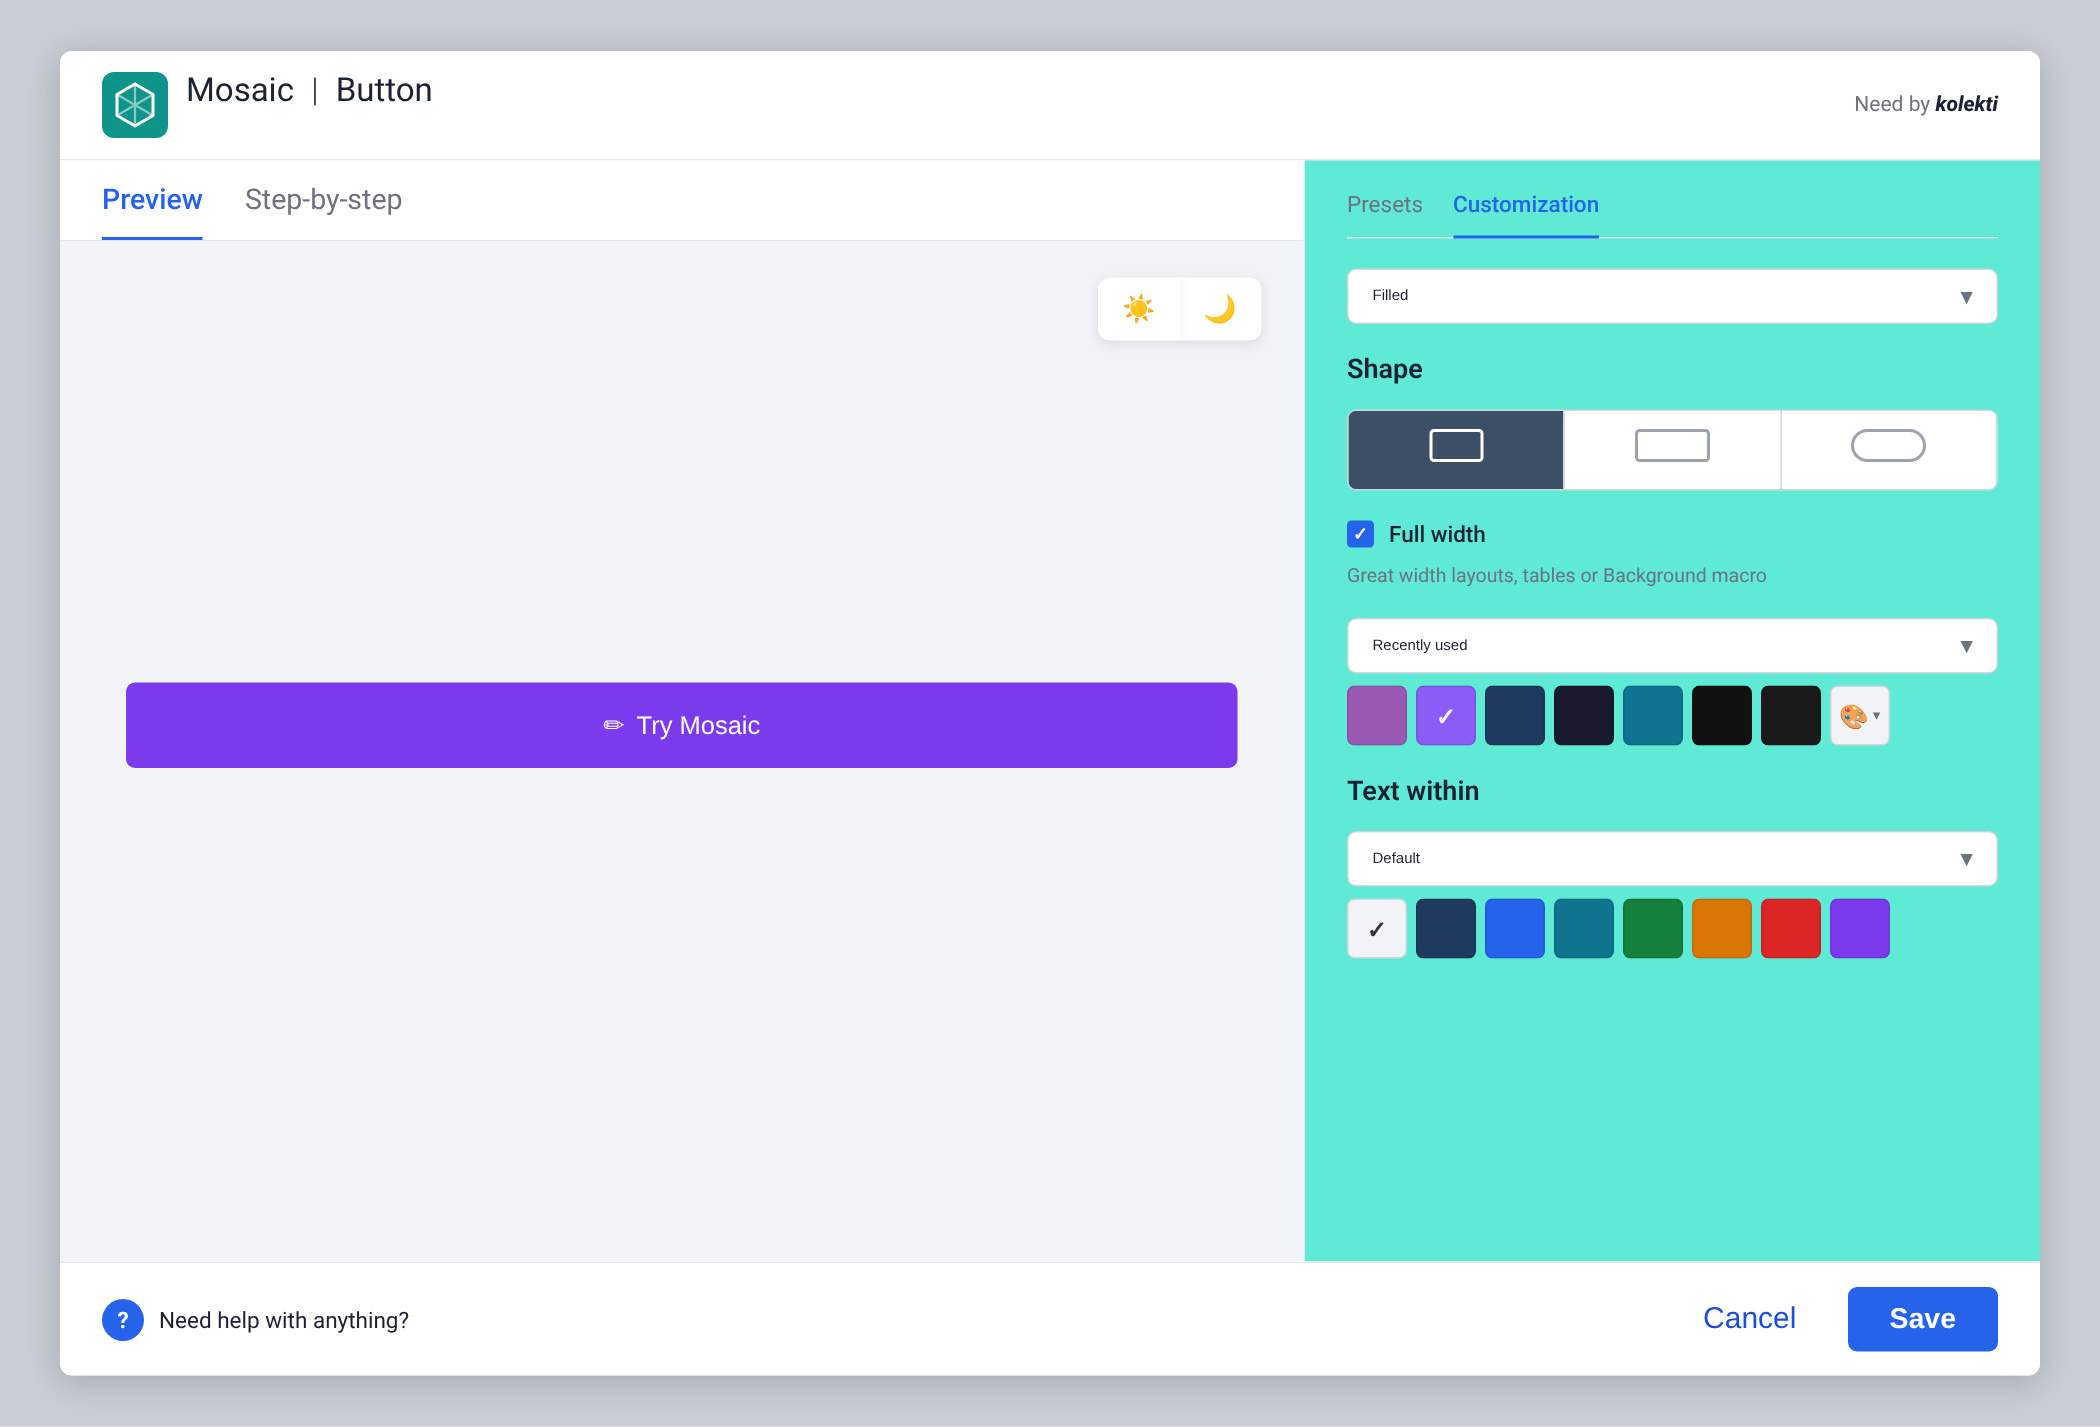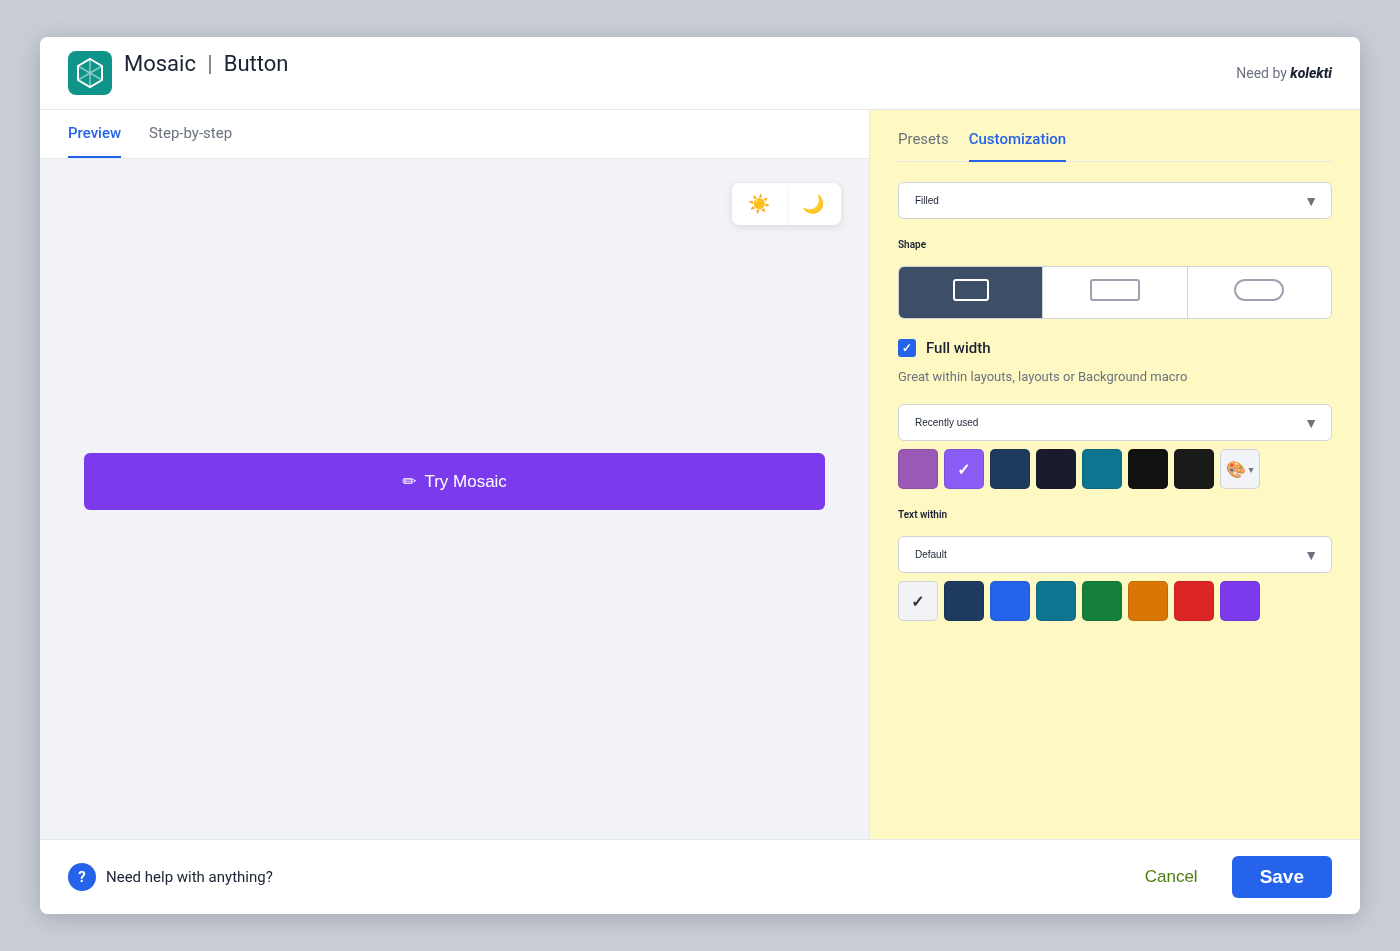--- a/index.html
+++ b/index.html
@@ -70,21 +70,21 @@
     }
     .tabs-bar {
       display: flex;
       padding: 0 28px;
       border-bottom: 1px solid #e4e7ec;
       background: #fff;
     }
     .tab {
       padding: 14px 0;
       margin-right: 28px;
-      font-size: 15px;
+      font-size: 19px;
       color: #6b7280;
       cursor: pointer;
       border-bottom: 2px solid transparent;
     }
     .tab.active {
       color: #2563eb;
       border-bottom: 2px solid #2563eb;
       font-weight: 500;
     }
     .preview-area {
@@ -137,21 +137,21 @@
       cursor: pointer;
       display: flex;
       align-items: center;
       justify-content: center;
       gap: 8px;
     }
     
     .right-panel {
       width: 490px;
       padding: 20px 28px;
-      background: #fef9c3;
+      background: #5eead4;
       overflow-y: auto;
       display: flex;
       flex-direction: column;
       gap: 20px;
     }
     .panel-tabs {
       display: flex;
       gap: 20px;
       border-bottom: 1px solid #e4e7ec;
       padding-bottom: 12px;
@@ -188,21 +188,21 @@
       position: absolute;
       right: 14px;
       top: 50%;
       transform: translateY(-50%);
       pointer-events: none;
       color: #6b7280;
       font-size: 14px;
     }
     
     .section-label {
-      font-size: 10px;
+      font-size: 18px;
       font-weight: 600;
       color: #1a2233;
       margin-bottom: 8px;
     }
     
     .shape-group {
       display: flex;
       border: 1px solid #d1d5db;
       border-radius: 6px;
       overflow: hidden;
@@ -375,22 +375,22 @@
       font-size: 15px;
     }
     .footer-actions {
       display: flex;
       gap: 12px;
     }
     .btn-cancel {
       padding: 10px 22px;
       background: transparent;
       border: none;
-      font-size: 17px;
-      color: #4d7c0f;
+      font-size: 20px;
+      color: #1d4ed8;
       cursor: pointer;
       border-radius: 6px;
     }
     .btn-save {
       padding: 10px 28px;
       background: #2563eb;
       color: #fff;
       border: none;
       border-radius: 6px;
       font-size: 19px;
@@ -490,21 +490,21 @@
       </div>
 
 
       <div class="section-block">
         <div class="checkbox-row">
           <div class="checkbox">
             <span style="color:#fff; font-size:12px; font-weight:700;">✓</span>
           </div>
           <span class="checkbox-label">Full width</span>
         </div>
-        <div class="checkbox-hint">Great within layouts, layouts or Background macro</div>
+        <div class="checkbox-hint">Great width layouts, tables or Background macro</div>
       </div>
 
       <div class="section-block">
         <div class="dropdown-wrapper">
           <select class="dropdown">
             <option>Recently used</option>
             <option>Custom</option>
           </select>
           <span class="dropdown-arrow">▼</span>
         </div>

